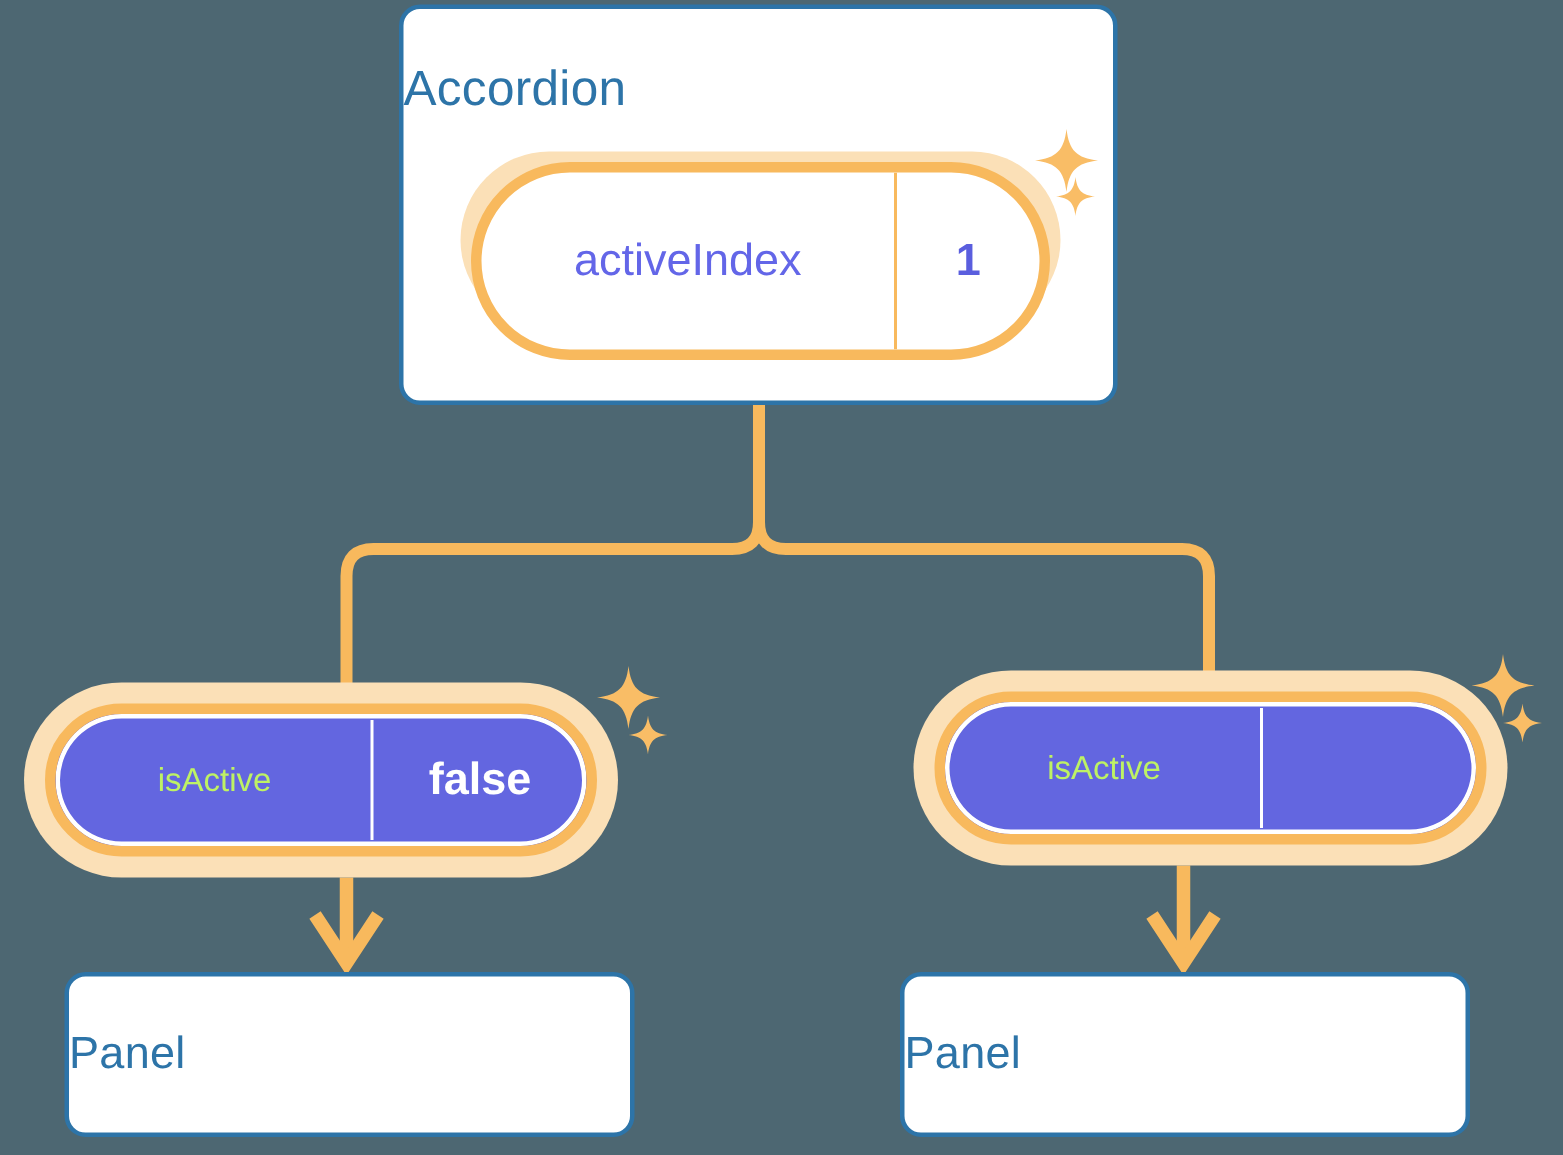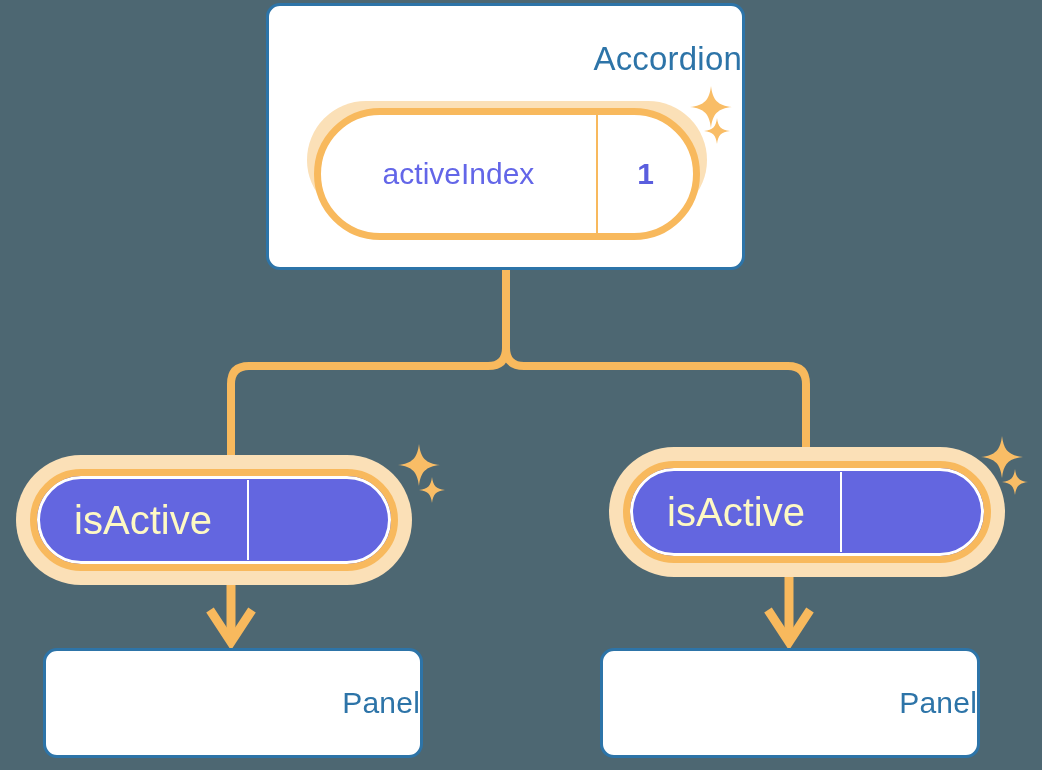--- a/index.html
+++ b/index.html
@@ -40,21 +40,21 @@
   #accordion-card {
     left: 266px;
     top: 3px;
     width: 479px;
     height: 267px;
   }
   .card-title {
     position: absolute;
     left: 0;
     right: 0;
-    text-align: right;
+    text-align: left;
     color: #2d74a8;
     font-size: 33px;
     font-weight: 400;
     letter-spacing: 0.2px;
   }
   #accordion-card .card-title {
     top: 34px;
   }
 
   .panel-card {
@@ -114,22 +114,22 @@
   
   .pill-state-halo { width: 396px; height: 130px; }
   .pill-state-body {
     width: 368px; height: 102px;
     background: #6366e0;
     border: 7px solid #f8b95d;
     box-shadow: inset 0 0 0 3px #ffffff;
   }
   .pill-state-body .pill-key {
     width: 212px;
-    color: #fef9c3;
-    font-size: 40px;
+    color: #bef264;
+    font-size: 22px;
     position: relative;
   }
   .pill-state-body .pill-key::after {
     content: "";
     position: absolute;
     right: 0;
     top: 4px;
     bottom: 4px;
     width: 2px;
     background: #ffffff;
@@ -187,20 +187,21 @@
   </div>
   <div class="sparkle" style="left:704px; top:118px;">
     <svg width="26" height="26" viewBox="0 0 100 100">
       <path d="M50 0 C54 34 66 46 100 50 C66 54 54 66 50 100 C46 66 34 54 0 50 C34 46 46 34 50 0 Z" fill="#f9bd66"></path>
     </svg>
   </div>
 
   <div id="pill-false-halo" class="pill-halo pill-state-halo"></div>
   <div id="pill-false-body" class="pill-body pill-state-body">
     <div class="pill-cell pill-key">isActive</div>
+    <div class="pill-cell pill-val">false</div>
   </div>
 
   <div class="sparkle" style="left:398px; top:444px;">
     <svg width="42" height="42" viewBox="0 0 100 100">
       <path d="M50 0 C54 34 66 46 100 50 C66 54 54 66 50 100 C46 66 34 54 0 50 C34 46 46 34 50 0 Z" fill="#f9bd66"></path>
     </svg>
   </div>
   <div class="sparkle" style="left:419px; top:477px;">
     <svg width="26" height="26" viewBox="0 0 100 100">
       <path d="M50 0 C54 34 66 46 100 50 C66 54 54 66 50 100 C46 66 34 54 0 50 C34 46 46 34 50 0 Z" fill="#f9bd66"></path>

